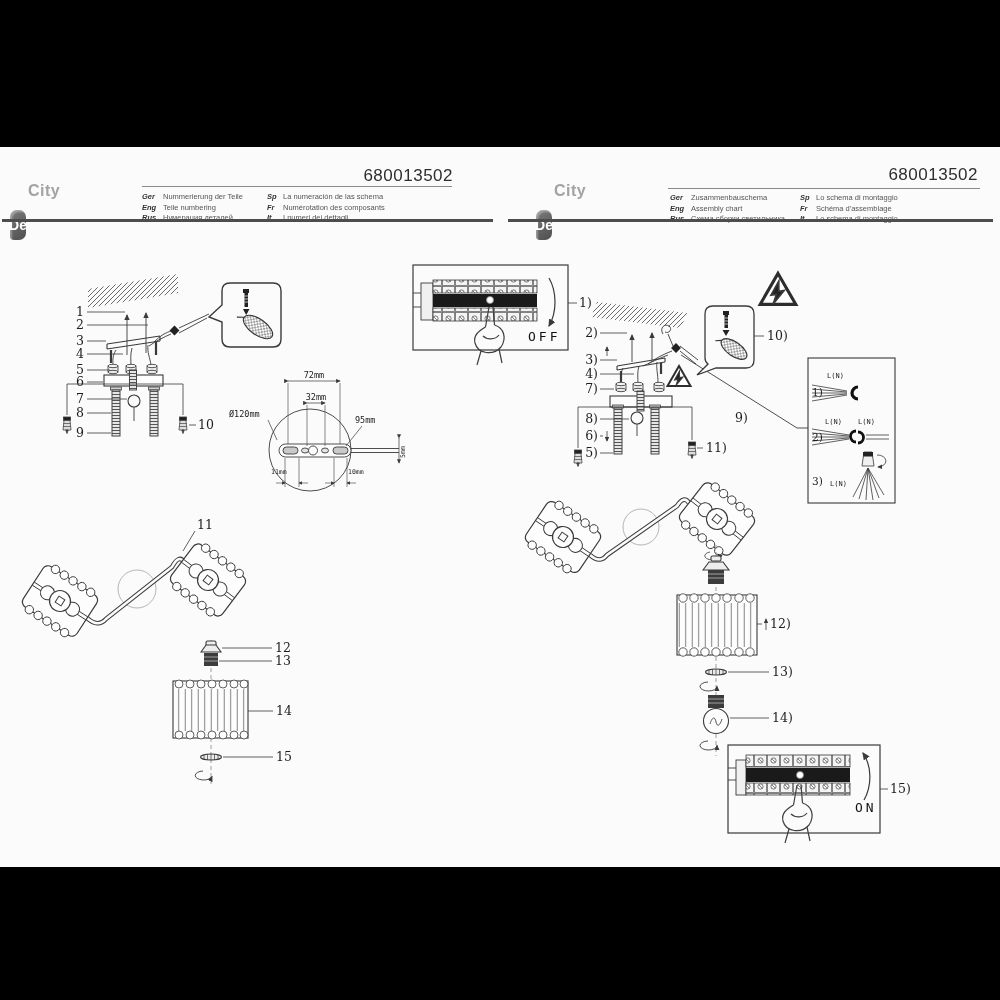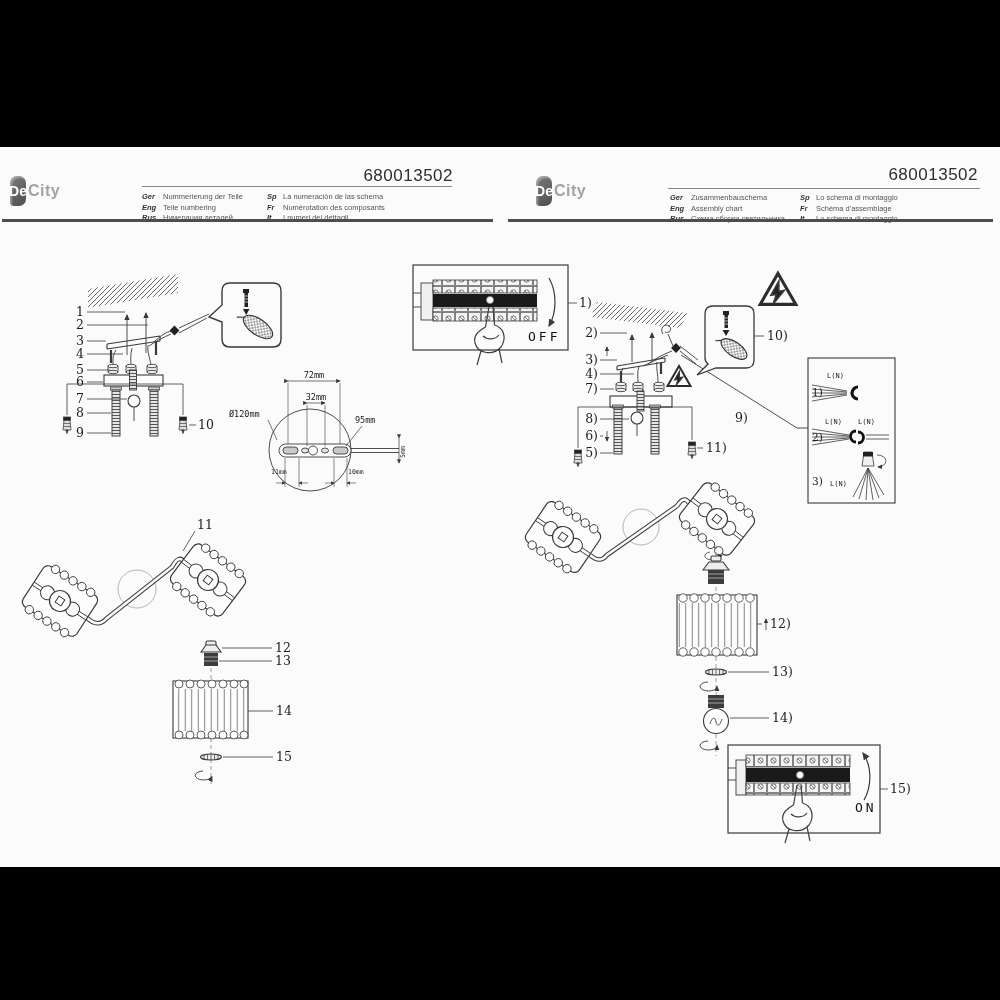--- a/index.html
+++ b/index.html
@@ -3,21 +3,21 @@
 <meta charset="utf-8">
 <style>
   html,body{margin:0;padding:0;background:#000;}
   #stage{position:relative;width:1000px;height:1000px;background:#000;overflow:hidden;
          font-family:"Liberation Sans",sans-serif;}
   #paper{position:absolute;left:0;top:147px;width:1000px;height:720px;background:#fbfbfb;}
   .hdr{position:absolute;z-index:2;}
   .logo{display:flex;align-items:flex-start;}
   .logo-badge{width:16px;height:30px;background:linear-gradient(145deg,#7a7a7a,#4f4f4f);
       border-radius:7px 7px 7px 4px;color:#fff;font-weight:bold;font-size:14px;
-      display:flex;align-items:center;justify-content:center;box-shadow:inset 2px 2px 2px rgba(255,255,255,.35);}
+      display:flex;align-items:center;justify-content:center;box-shadow:inset 2px 2px 2px rgba(255,255,255,.35);margin-top:34px;}
   .logo-city{font-size:16px;font-weight:600;color:#a3a3a3;margin-left:2px;margin-top:6px;letter-spacing:.5px;text-align:right;}
   .model{font-size:17px;color:#2e2e2e;letter-spacing:.5px;text-align:right;}
   .thin-rule{position:absolute;height:1px;background:#8a8a8a;z-index:2;}
   .thick-rule{position:absolute;height:2.5px;background:#4d4d4d;z-index:2;}
   .langs{position:absolute;z-index:2;font-size:7.5px;color:#555;line-height:10.6px;white-space:nowrap;}
   .langs b{display:inline-block;width:21px;color:#333;font-weight:bold;font-style:italic;}
   svg{position:absolute;left:0;top:0;z-index:3;}
   text{user-select:none;}
   .pn{font-family:"DejaVu Serif",serif;font-size:12.5px;fill:#1d1d1d;}
   .pnw{font-family:"DejaVu Serif",serif;font-size:10.5px;fill:#1d1d1d;}

